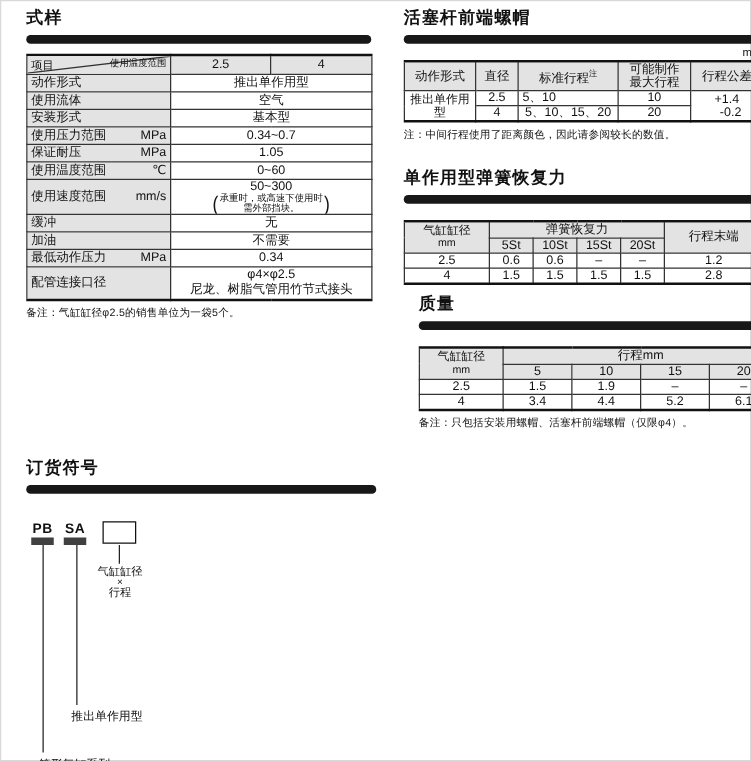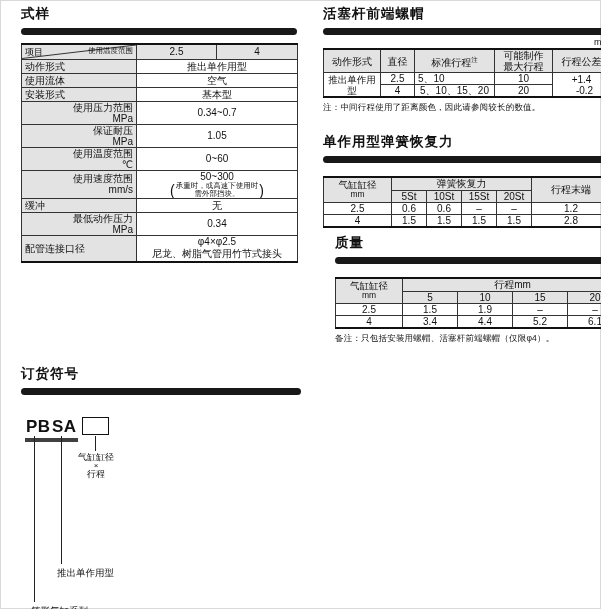--- a/index.html
+++ b/index.html
@@ -14,21 +14,21 @@
   .bar{height:7px;background:#181818;border-radius:4px;margin-top:5px;}
   .unit-label{font-size:9px;text-align:right;margin:2px 1px 1px 0;color:#111;}
   .note{font-size:8.5px;margin-top:4px;color:#111;letter-spacing:0.2px;}
 
   table{border-collapse:collapse;table-layout:fixed;width:100%;}
   .dtable{border-top:2px solid #111;border-bottom:2px solid #111;}
   .dtable td,.dtable th{border:1px solid #333;font-weight:normal;font-size:10px;
     padding:0 3px;text-align:center;vertical-align:middle;line-height:11px;overflow:hidden;}
   .gray{background:#e3e3e3;}
   .bold{font-weight:bold;}
-  .lu{display:flex;justify-content:space-between;align-items:flex-end;flex-direction:column;}
+  .lu{display:flex;justify-content:space-between;align-items:flex-end;}
   .lu .lbl{white-space:nowrap;}
   .lu .unt{white-space:nowrap;padding-left:2px;}
 
   
   .r{height:14px;}
   .r-hdr{height:15px;}
   .r-speed{height:25px;}
   .r-pipe{height:27px;}
 
   
@@ -46,21 +46,21 @@
   .hdr2{font-size:9.5px;line-height:10.5px;}
   .sup{font-size:6.5px;vertical-align:super;}
   .tol{font-size:8px;line-height:8.5px;}
   .tol .minus{padding-left:6px;}
   .st-h{font-size:9px;margin-top:48px;}
   .bore-h1{font-size:9.5px;line-height:10px;}
   .bore-h2{font-size:8.5px;line-height:9px;}
 
   
   .order-wrap{position:relative;width:280px;height:245px;}
-  .code{position:absolute;font-size:17px;font-weight:bold;border-bottom:4px solid #404040;padding:0 1px 1px 1px;letter-spacing:0.5px;}
+  .code{position:absolute;font-size:11px;font-weight:bold;border-bottom:6px solid #404040;padding:0 1px 1px 1px;letter-spacing:0.5px;}
   .code-box{position:absolute;width:25px;height:16px;border:1.5px solid #111;background:#fff;}
   .vline{position:absolute;width:1px;background:#222;}
   .tree-label{position:absolute;font-size:9.5px;white-space:nowrap;}
   .box-label{position:absolute;text-align:center;font-size:9px;line-height:9px;}
   .box-label .x{font-size:8px;line-height:8px;}
 </style>
 </head>
 <body>
 
 <div class="page">
@@ -144,37 +144,42 @@
             </div>
             <span class="paren">)</span>
           </div>
         </td>
       </tr>
       <tr class="r">
         <td class="gray" style="text-align:left;"><span class="lbl">缓冲</span></td>
         <td colspan="2">无</td>
       </tr>
       <tr class="r">
+        <td class="gray" style="text-align:left;"><span class="lbl">加油</span></td>
+        <td colspan="2">不需要</td>
+      </tr>
+      <tr class="r">
         <td class="gray">
           <div class="lu">
                 <span class="lbl">最低动作压力</span>
                 <span class="unt">MPa</span>
               </div>
         </td>
         <td colspan="2">0.34</td>
       </tr>
       <tr class="r-pipe">
         <td class="gray" style="text-align:left;"><span class="lbl">配管连接口径</span></td>
         <td colspan="2">
           <div class="two-line">φ4×φ2.5</div>
           <div class="two-line">尼龙、树脂气管用竹节式接头</div>
         </td>
       </tr>
     </tbody>
       </table>
+    <div class="note">备注：气缸缸径φ2.5的销售单位为一袋5个。</div>
   </div>
 
   <div class="sec" style="left:310px;top:4px;width:287px;">
     <div class="sec-title">活塞杆前端螺帽</div>
     <div class="bar"></div>
     <div class="unit-label">mm</div>
 
     <table class="dtable">
       <colgroup>
           <col style="width:57px">

